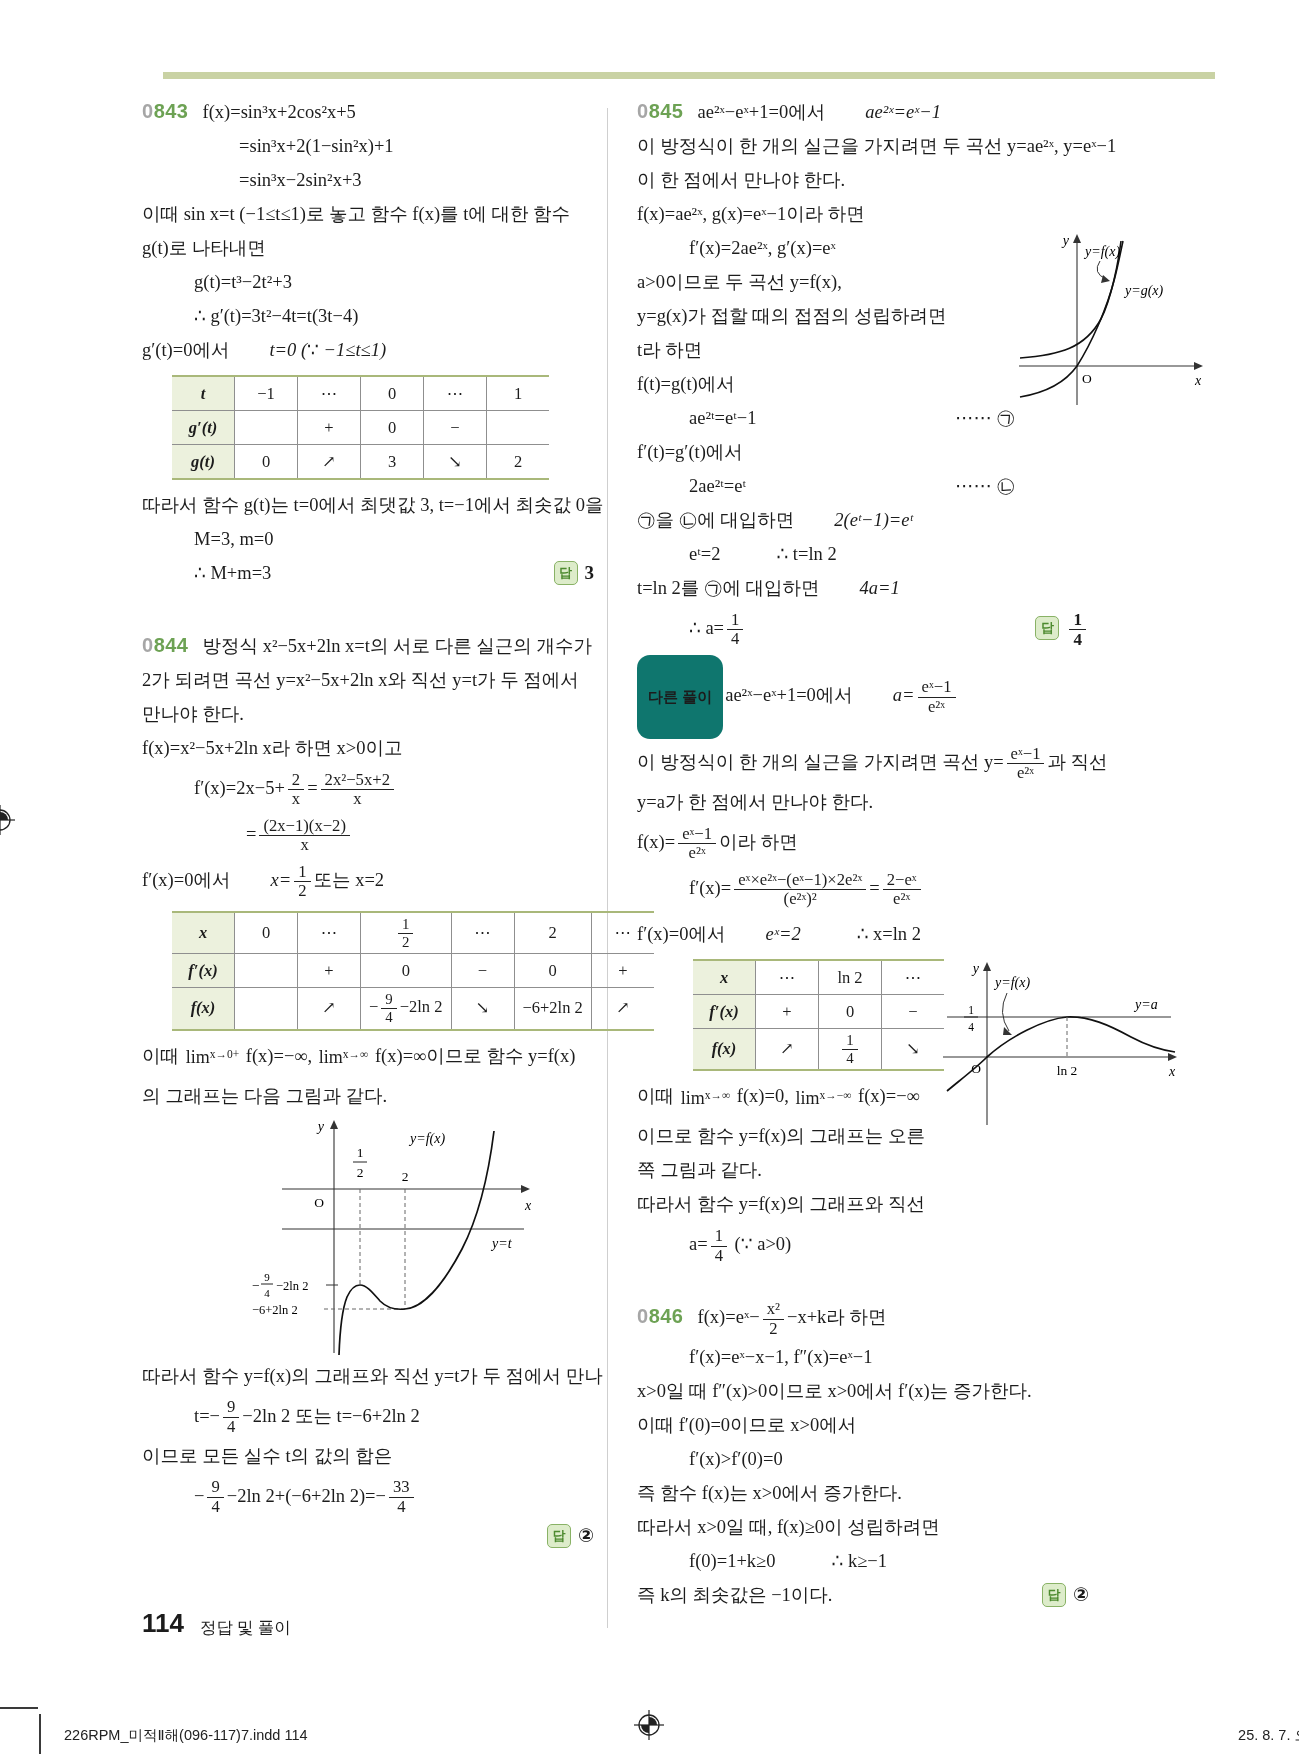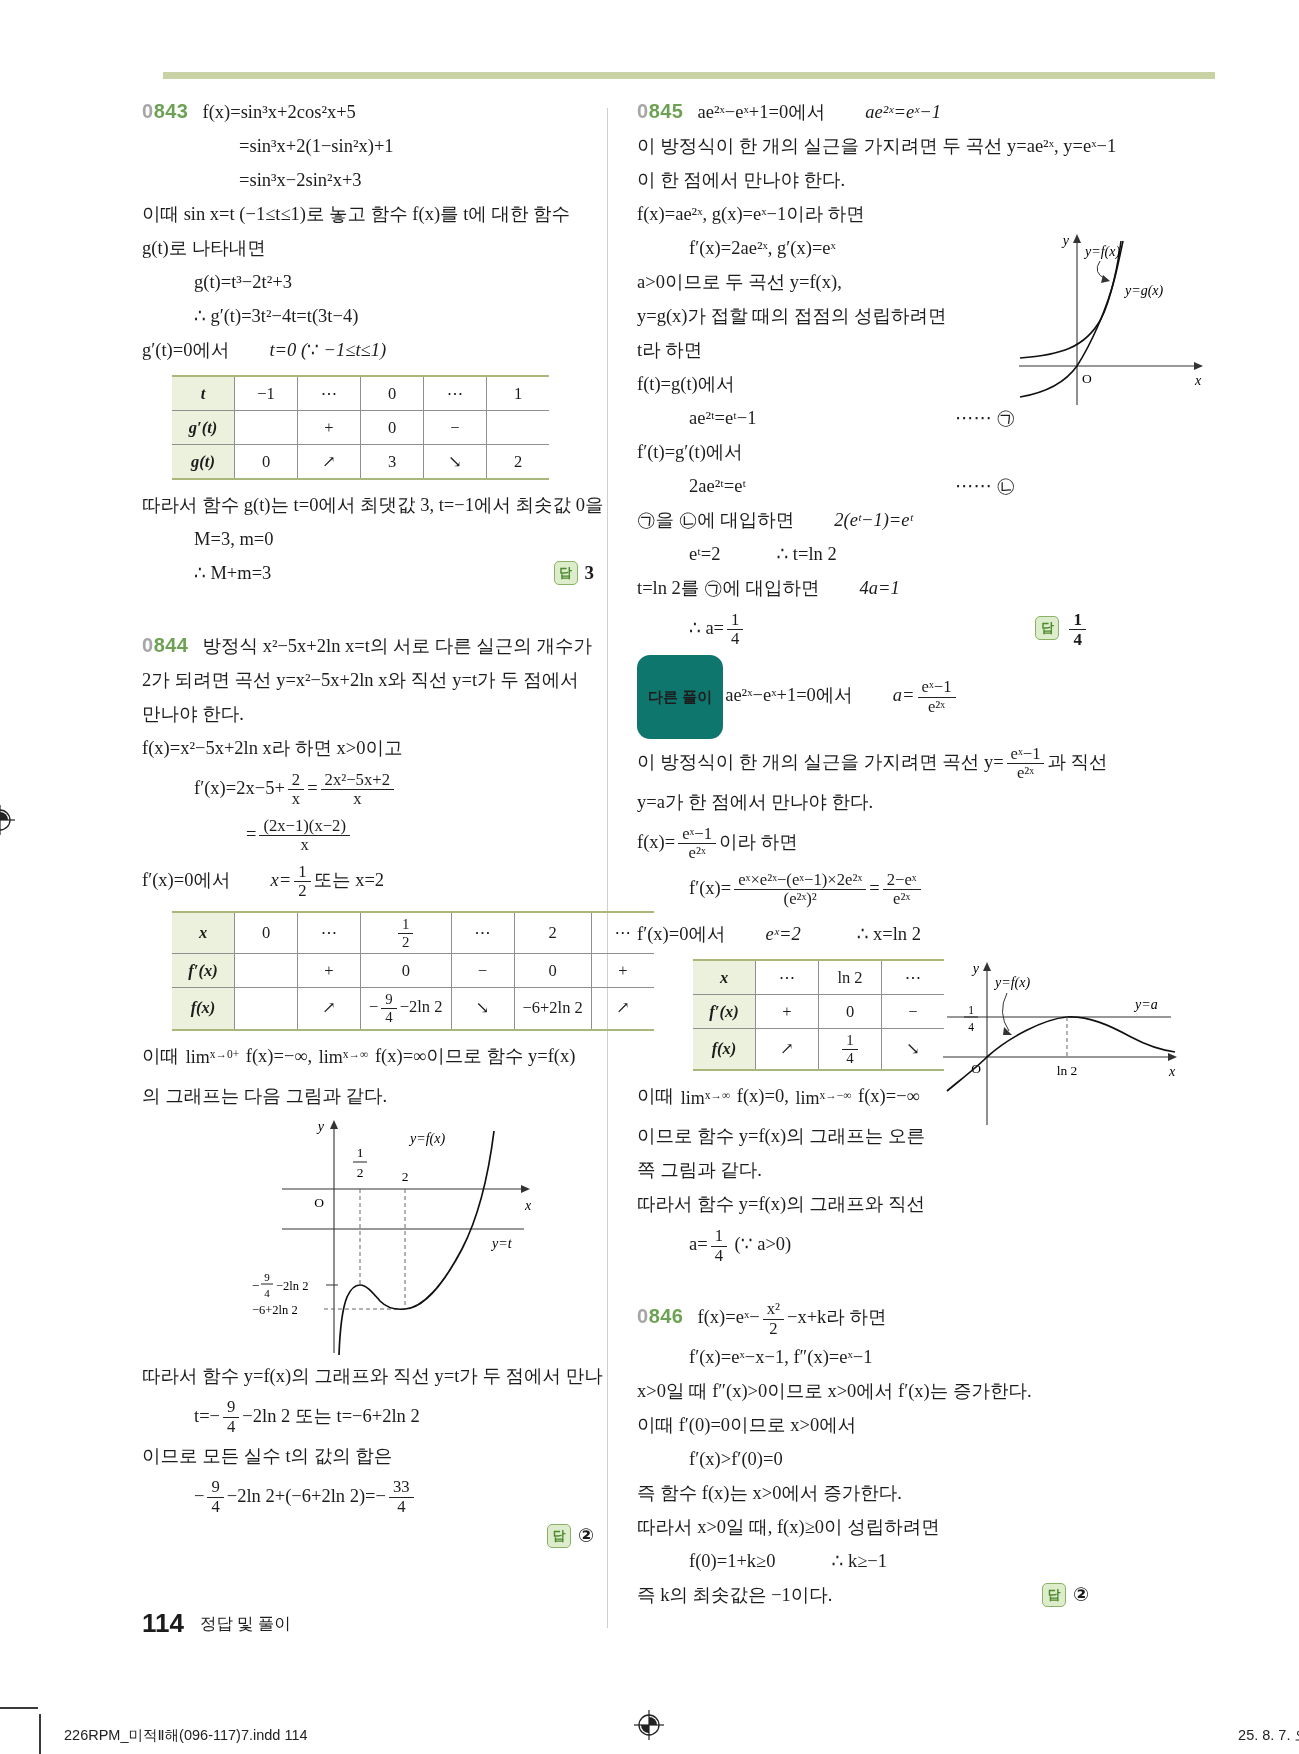--- a/index.html
+++ b/index.html
@@ -45,21 +45,21 @@
   table.vtable td:last-child{border-right:none;}
   table.vtable tr:first-child td{border-top:none;}
   table.vtable tr:last-child td{border-bottom:none;}
   .wrap-row{display:flex;align-items:flex-start;}
   .wrap-text{flex:none;}
   .jsb{display:flex;justify-content:space-between;}
   .fig{flex:none;}
   .glab{font-style:italic;font-size:14px;font-family:"Liberation Serif","DejaVu Serif",serif;}
   .gnum{font-style:normal;font-size:13.5px;font-family:"Liberation Serif","DejaVu Serif",serif;}
   .p-block{position:relative;}
-  .footer-pagenum{position:absolute;left:142px;top:1608px;display:flex;align-items:center;gap:16px;}
+  .footer-pagenum{position:absolute;left:142px;top:1608px;display:flex;align-items:flex-end;gap:16px;}
   .footer-pagenum .n{font-family:"Liberation Sans","DejaVu Sans",sans-serif;font-weight:bold;font-size:26px;}
   .footer-pagenum .t{font-size:16.5px;}
   .print-left{position:absolute;left:64px;top:1726px;font-family:"Liberation Sans","DejaVu Sans",sans-serif;font-size:14.5px;color:#222;}
   .print-right{position:absolute;right:-10px;top:1726px;font-family:"Liberation Sans","DejaVu Sans",sans-serif;font-size:14.5px;color:#222;}
   .cropmark-h{position:absolute;left:0;top:1707px;width:38px;height:2px;background:#3a3a3a;}
   .cropmark-v{position:absolute;left:39px;top:1714px;width:2px;height:40px;background:#3a3a3a;}
   .regmark{position:absolute;}
 </style>
 </head>
 <body>

